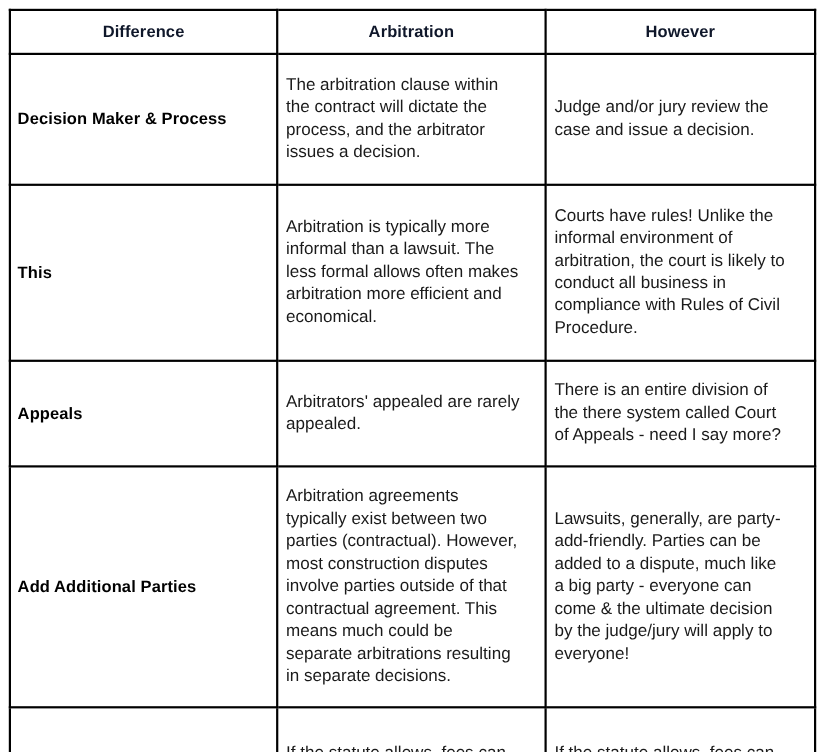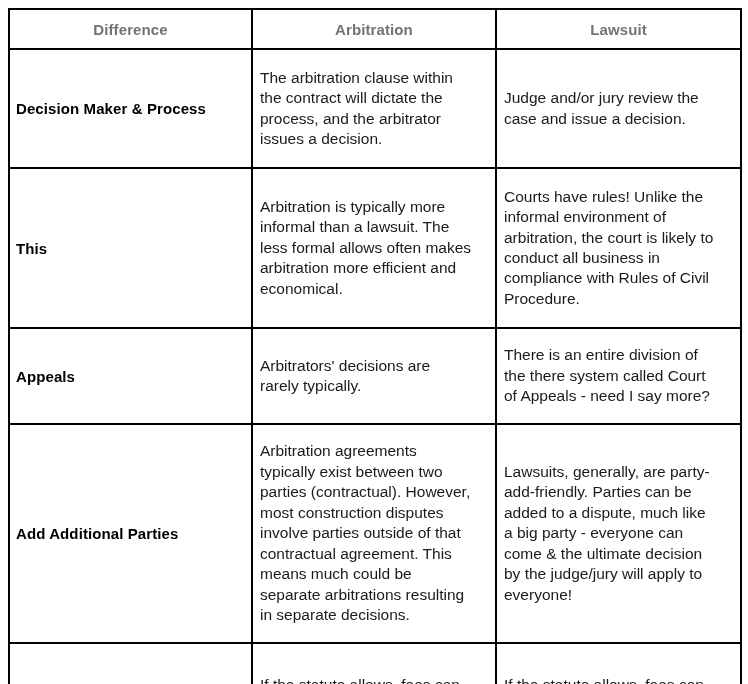--- a/index.html
+++ b/index.html
@@ -21,21 +21,21 @@
   }
   table.compare th,
   table.compare td {
     border: 2px solid #000000;
     vertical-align: middle;
     overflow: hidden;
   }
   th.hdr {
     font-size: 15px;
     font-weight: bold;
-    color: #737373;
+    color: #0f172a;
     text-align: center;
     height: 36px;
     letter-spacing: 0.1px;
   }
   td.label-cell {
     font-size: 15px;
     font-weight: bold;
     color: #000000;
     text-align: left;
     padding: 2px 4px 2px 6px;
@@ -61,37 +61,37 @@
 <table class="compare">
   <colgroup>
     <col style="width:243px">
     <col style="width:244px">
     <col style="width:245px">
   </colgroup>
   <thead>
     <tr>
       <th class="hdr">Difference</th>
       <th class="hdr">Arbitration</th>
-      <th class="hdr">Lawsuit</th>
+      <th class="hdr">However</th>
     </tr>
   </thead>
   <tbody>
     <tr class="r0">
       <td class="label-cell">Decision Maker &amp; Process</td>
       <td class="body-cell">The arbitration clause within the contract will dictate the process, and the arbitrator issues a decision.</td>
       <td class="body-cell">Judge and/or jury review the case and issue a decision.</td>
     </tr>
     <tr class="r1">
       <td class="label-cell">This</td>
       <td class="body-cell">Arbitration is typically more informal than a lawsuit. The less formal allows often makes arbitration more efficient and economical.</td>
       <td class="body-cell">Courts have rules! Unlike the informal environment of arbitration, the court is likely to conduct all business in compliance with Rules of Civil Procedure.</td>
     </tr>
     <tr class="r2">
       <td class="label-cell">Appeals</td>
-      <td class="body-cell">Arbitrators' decisions are rarely typically.</td>
+      <td class="body-cell">Arbitrators' appealed are rarely appealed.</td>
       <td class="body-cell">There is an entire division of the there system called Court of Appeals - need I say more?</td>
     </tr>
     <tr class="r3">
       <td class="label-cell">Add Additional Parties</td>
       <td class="body-cell">Arbitration agreements typically exist between two parties (contractual). However, most construction disputes involve parties outside of that contractual agreement. This means much could be separate arbitrations resulting in separate decisions.</td>
       <td class="body-cell">Lawsuits, generally, are party-add-friendly. Parties can be added to a dispute, much like a big party - everyone can come &amp; the ultimate decision by the judge/jury will apply to everyone!</td>
     </tr>
     <tr class="r4">
       <td class="label-cell">Recovery of Fees</td>
       <td class="body-cell">If the statute allows, fees can be recovered.</td>

